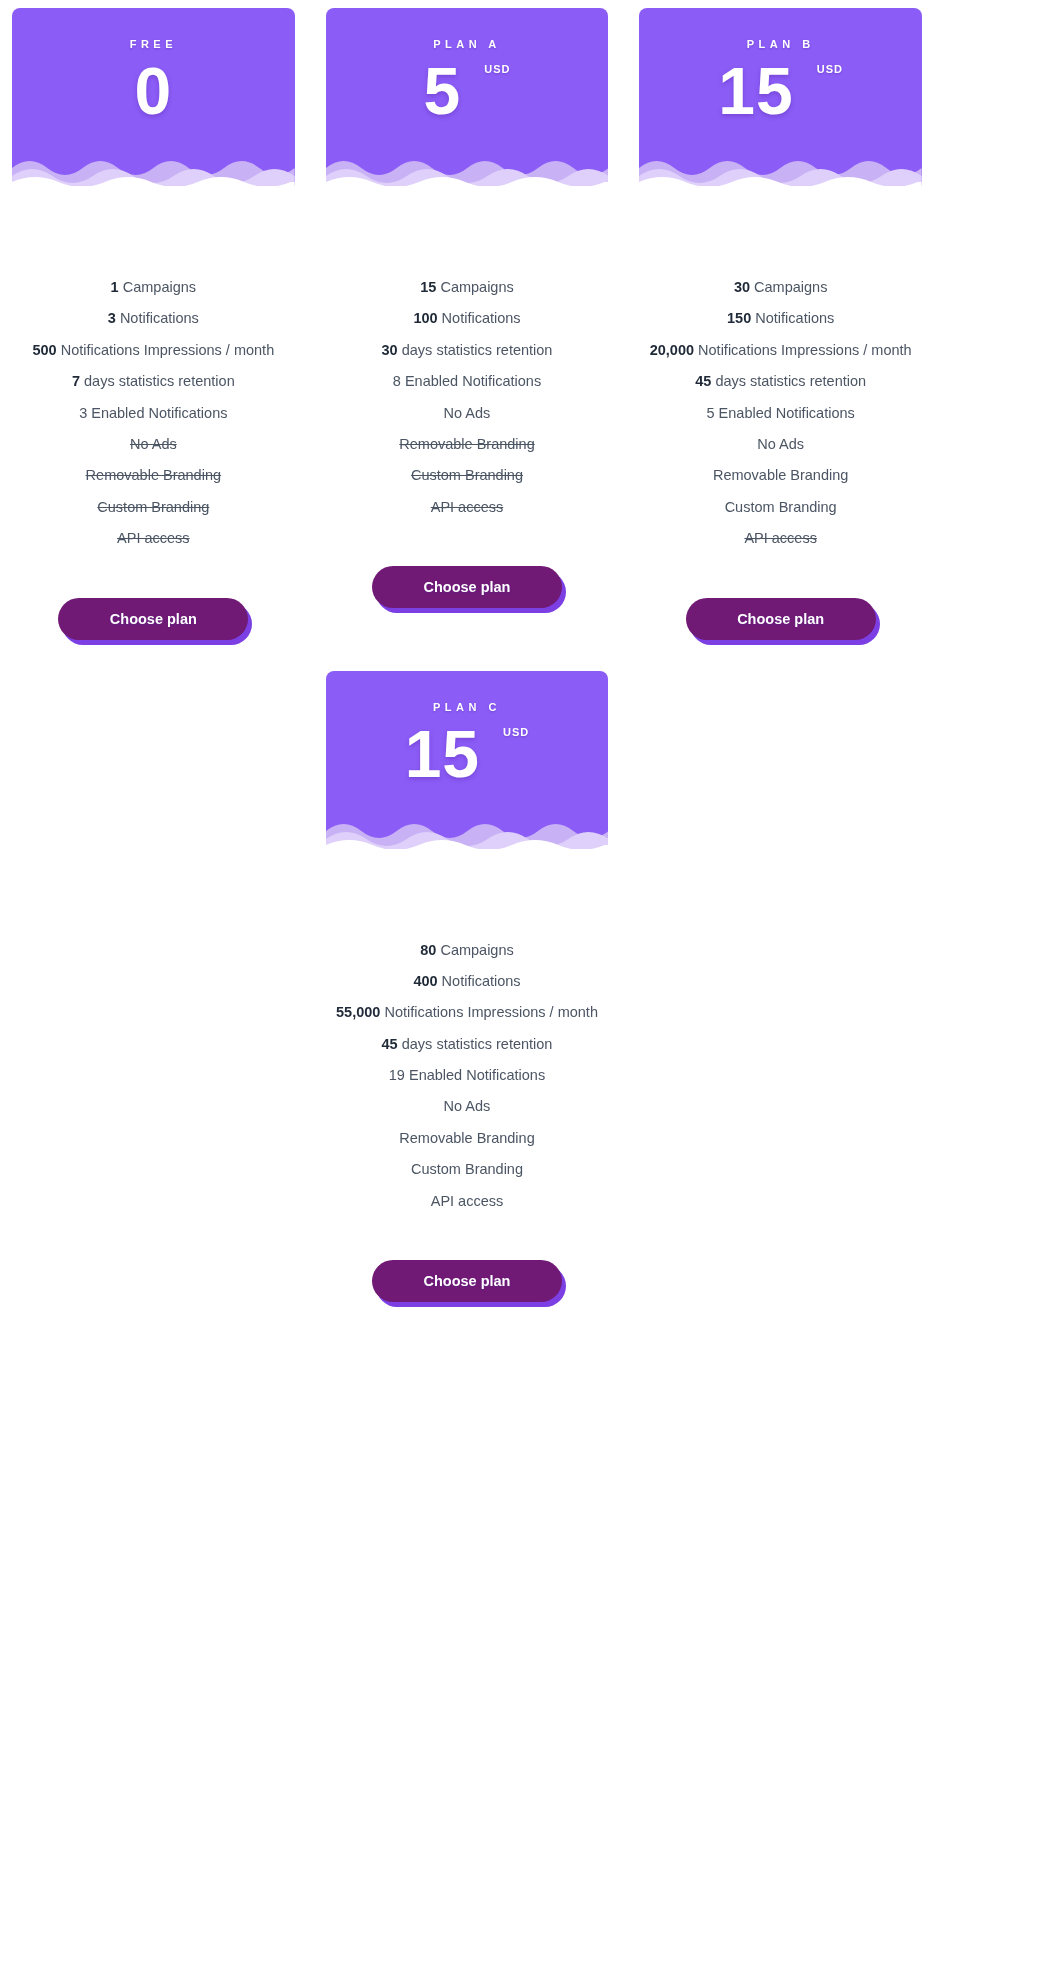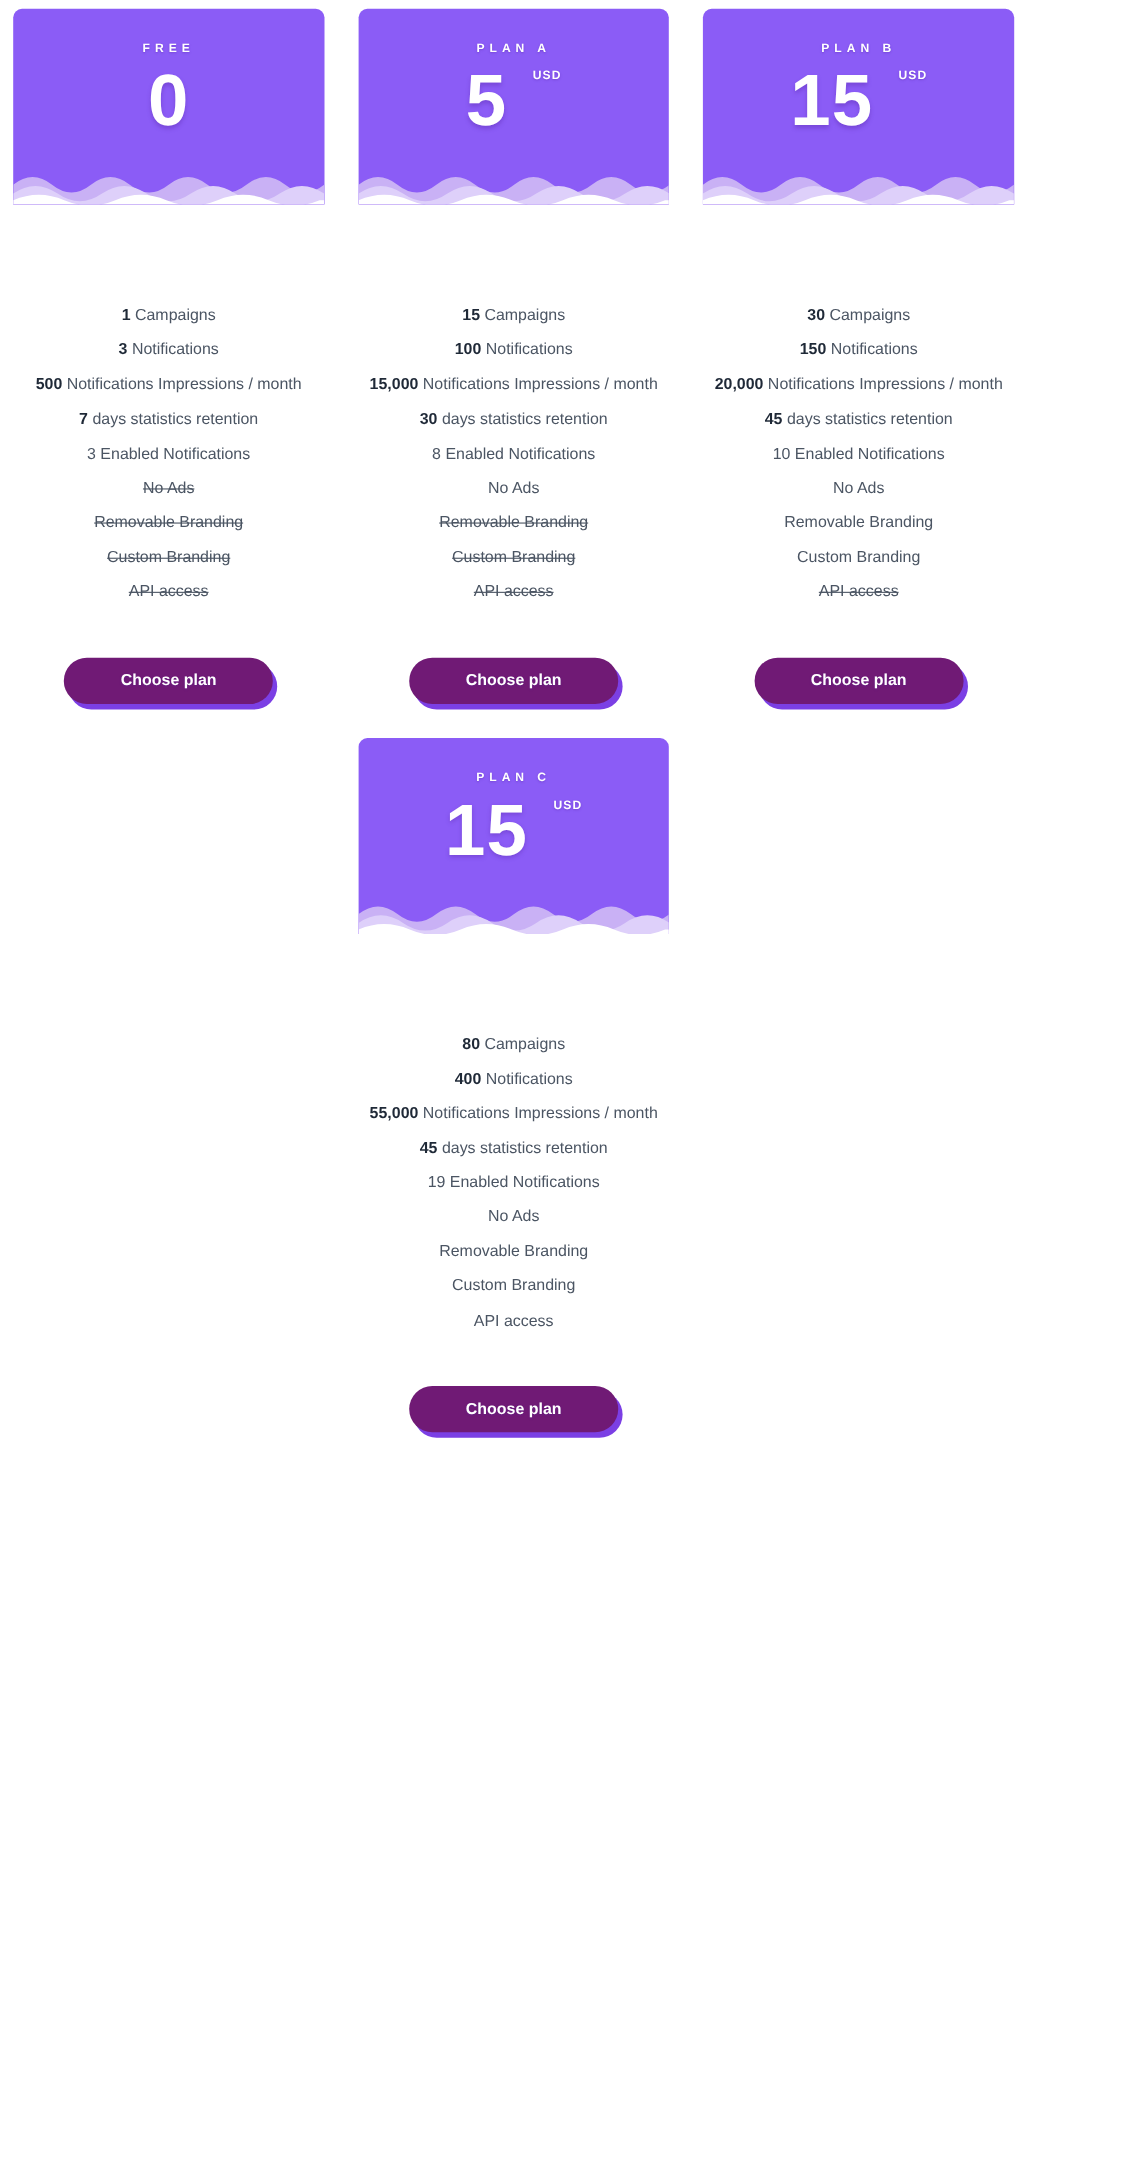--- a/index.html
+++ b/index.html
@@ -159,21 +159,20 @@
         </div>
         <svg class="wave" viewBox="0 0 280 34" preserveAspectRatio="none">
           <path d="M0,16 Q17.5,2 35,16 T70,16 T105,16 T140,16 T175,16 T210,16 T245,16 T280,16 L280,34 L0,34 Z" fill="#c9b1f5"></path>
           <path d="M0,24 Q20,10 40,24 T80,24 T120,24 T160,24 T200,24 T240,24 T280,24 L280,34 L0,34 Z" fill="#ded0fa"></path>
           <path d="M0,30 Q23,20 46,30 T92,30 T138,30 T184,30 T230,30 T276,30 L280,30 L280,34 L0,34 Z" fill="#ffffff"></path>
         </svg>
       </div>
       <ul class="features">
         <li class="feature"><b>15</b> <span>Campaigns</span></li>
         <li class="feature"><b>100</b> <span>Notifications</span></li>
-        <li class="feature"><b>15,000</b> <span>Notifications Impressions / month</span></li>
         <li class="feature"><b>30</b> <span>days statistics retention</span></li>
         <li class="feature"><span>8 Enabled Notifications</span></li>
         <li class="feature"><span>No Ads</span></li>
         <li class="feature off"><span>Removable Branding</span></li>
         <li class="feature off"><span>Custom Branding</span></li>
         <li class="feature off"><span>API access</span></li>
       </ul>
       <button class="choose-btn">Choose plan</button>
     </div>
     <div class="plan-card">
@@ -187,21 +186,21 @@
           <path d="M0,16 Q17.5,2 35,16 T70,16 T105,16 T140,16 T175,16 T210,16 T245,16 T280,16 L280,34 L0,34 Z" fill="#c9b1f5"></path>
           <path d="M0,24 Q20,10 40,24 T80,24 T120,24 T160,24 T200,24 T240,24 T280,24 L280,34 L0,34 Z" fill="#ded0fa"></path>
           <path d="M0,30 Q23,20 46,30 T92,30 T138,30 T184,30 T230,30 T276,30 L280,30 L280,34 L0,34 Z" fill="#ffffff"></path>
         </svg>
       </div>
       <ul class="features">
         <li class="feature"><b>30</b> <span>Campaigns</span></li>
         <li class="feature"><b>150</b> <span>Notifications</span></li>
         <li class="feature"><b>20,000</b> <span>Notifications Impressions / month</span></li>
         <li class="feature"><b>45</b> <span>days statistics retention</span></li>
-        <li class="feature"><span>10 Enabled Notifications</span></li>
+        <li class="feature"><span>5 Enabled Notifications</span></li>
         <li class="feature"><span>No Ads</span></li>
         <li class="feature"><span>Removable Branding</span></li>
         <li class="feature"><span>Custom Branding</span></li>
         <li class="feature off"><span>API access</span></li>
       </ul>
       <button class="choose-btn">Choose plan</button>
     </div>
     <div class="plan-card centered">
       <div class="card-head">
         <div class="plan-name">PLAN C</div>

